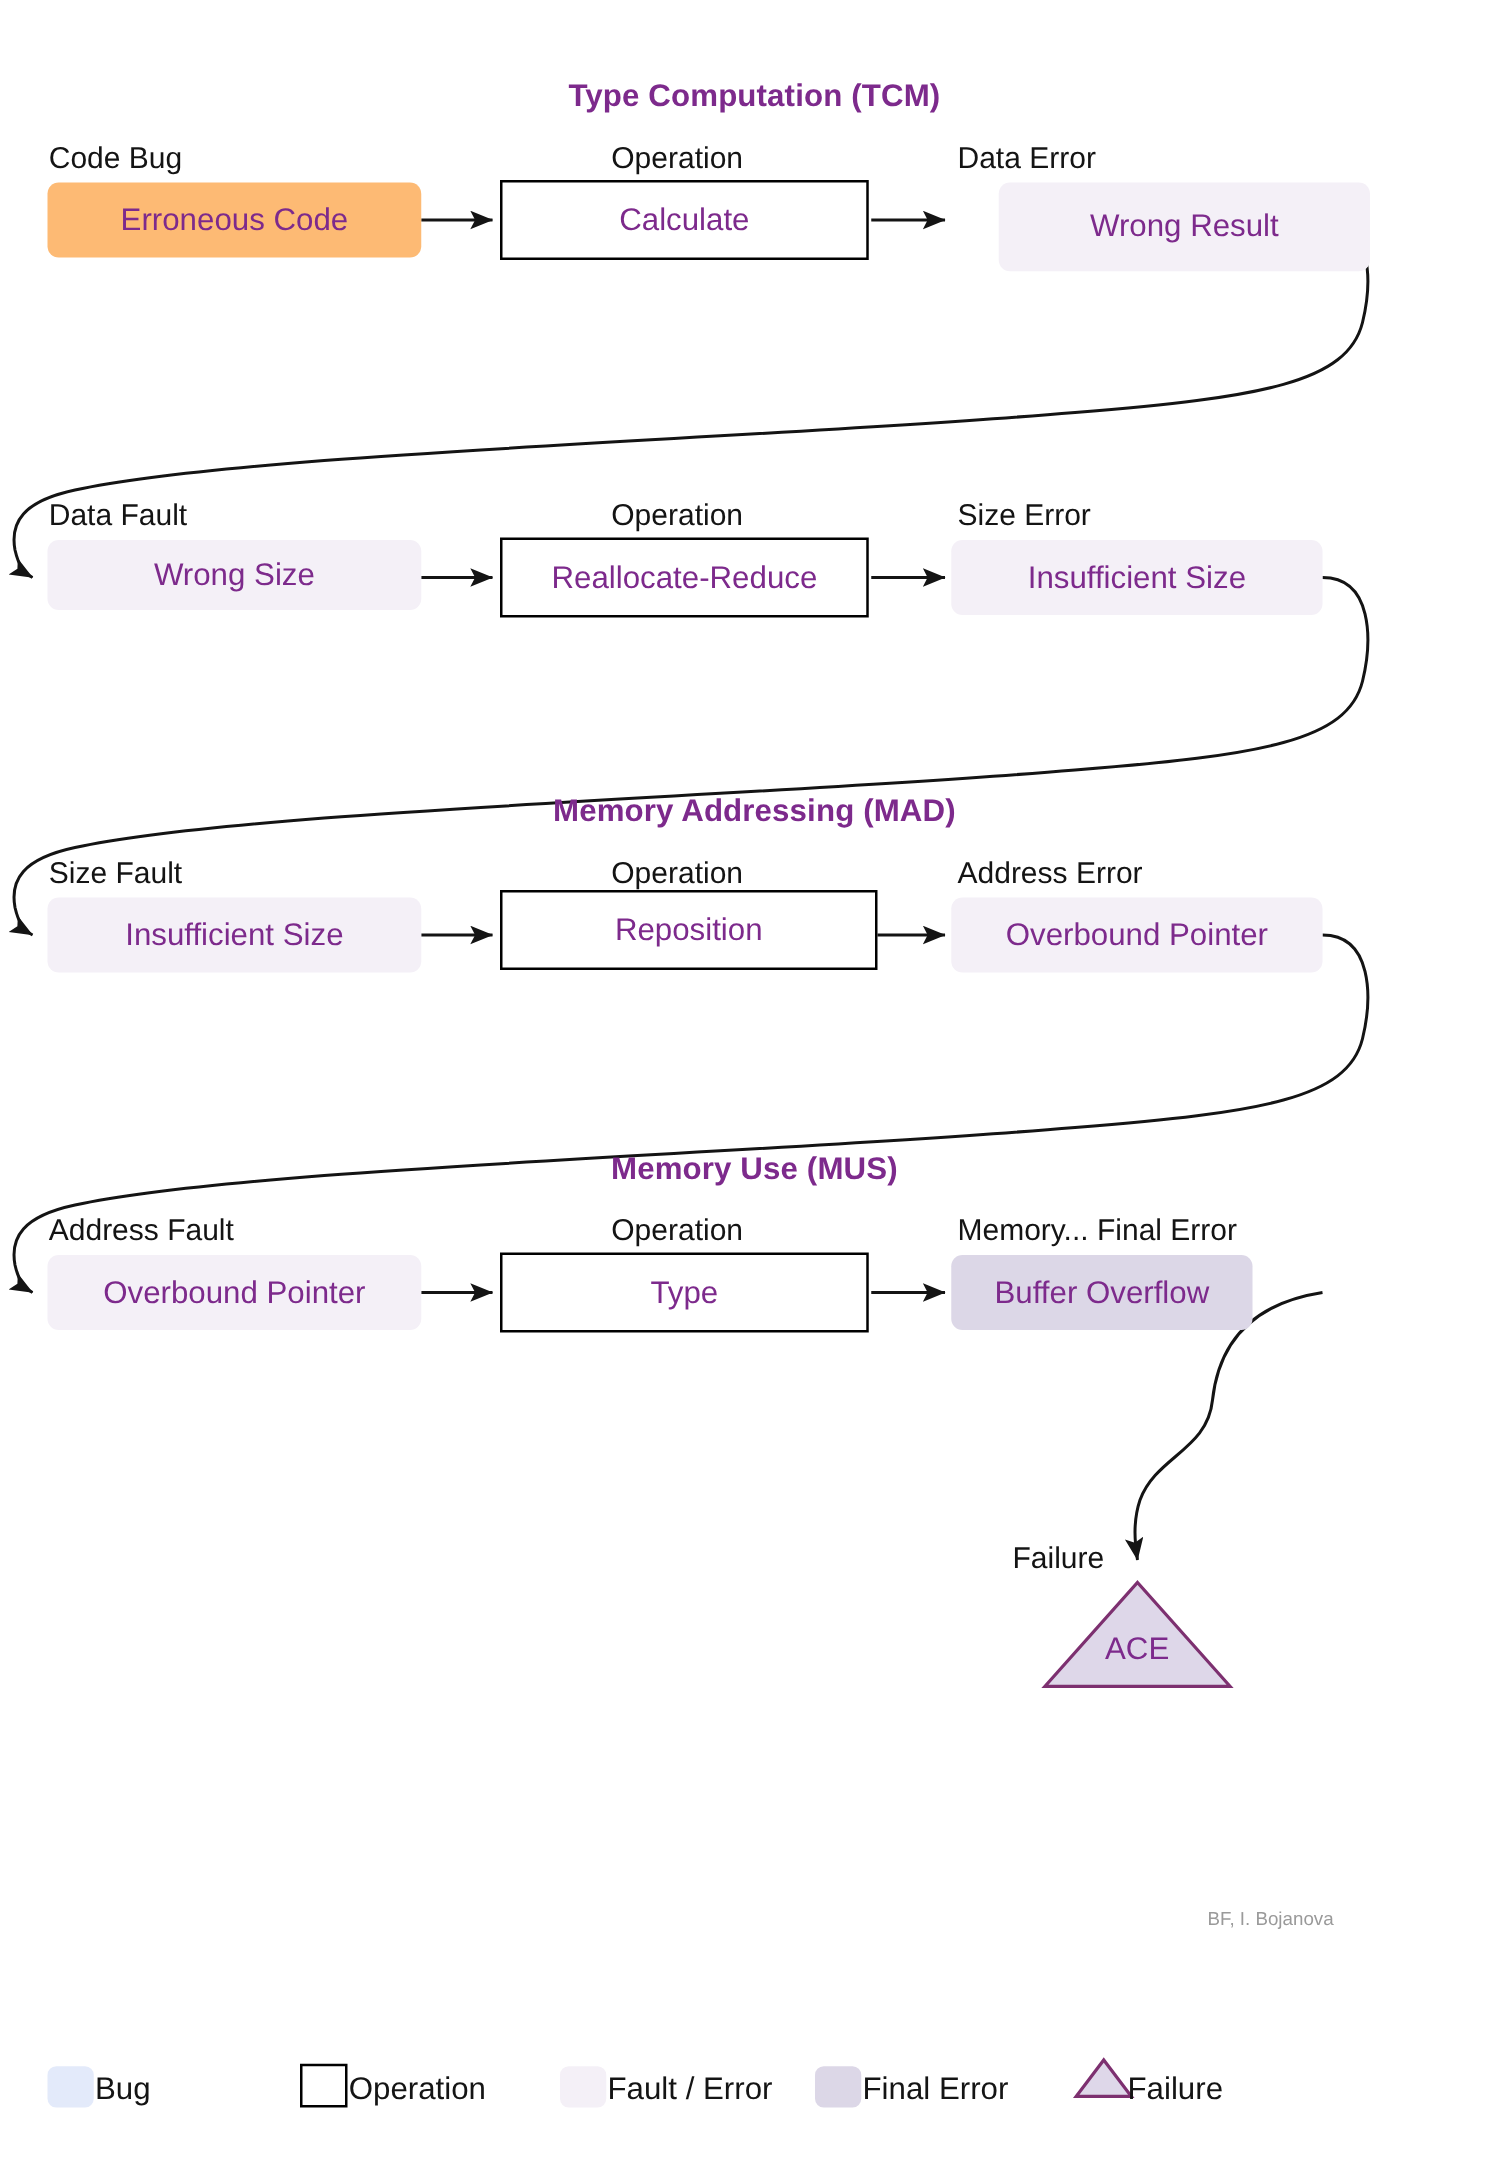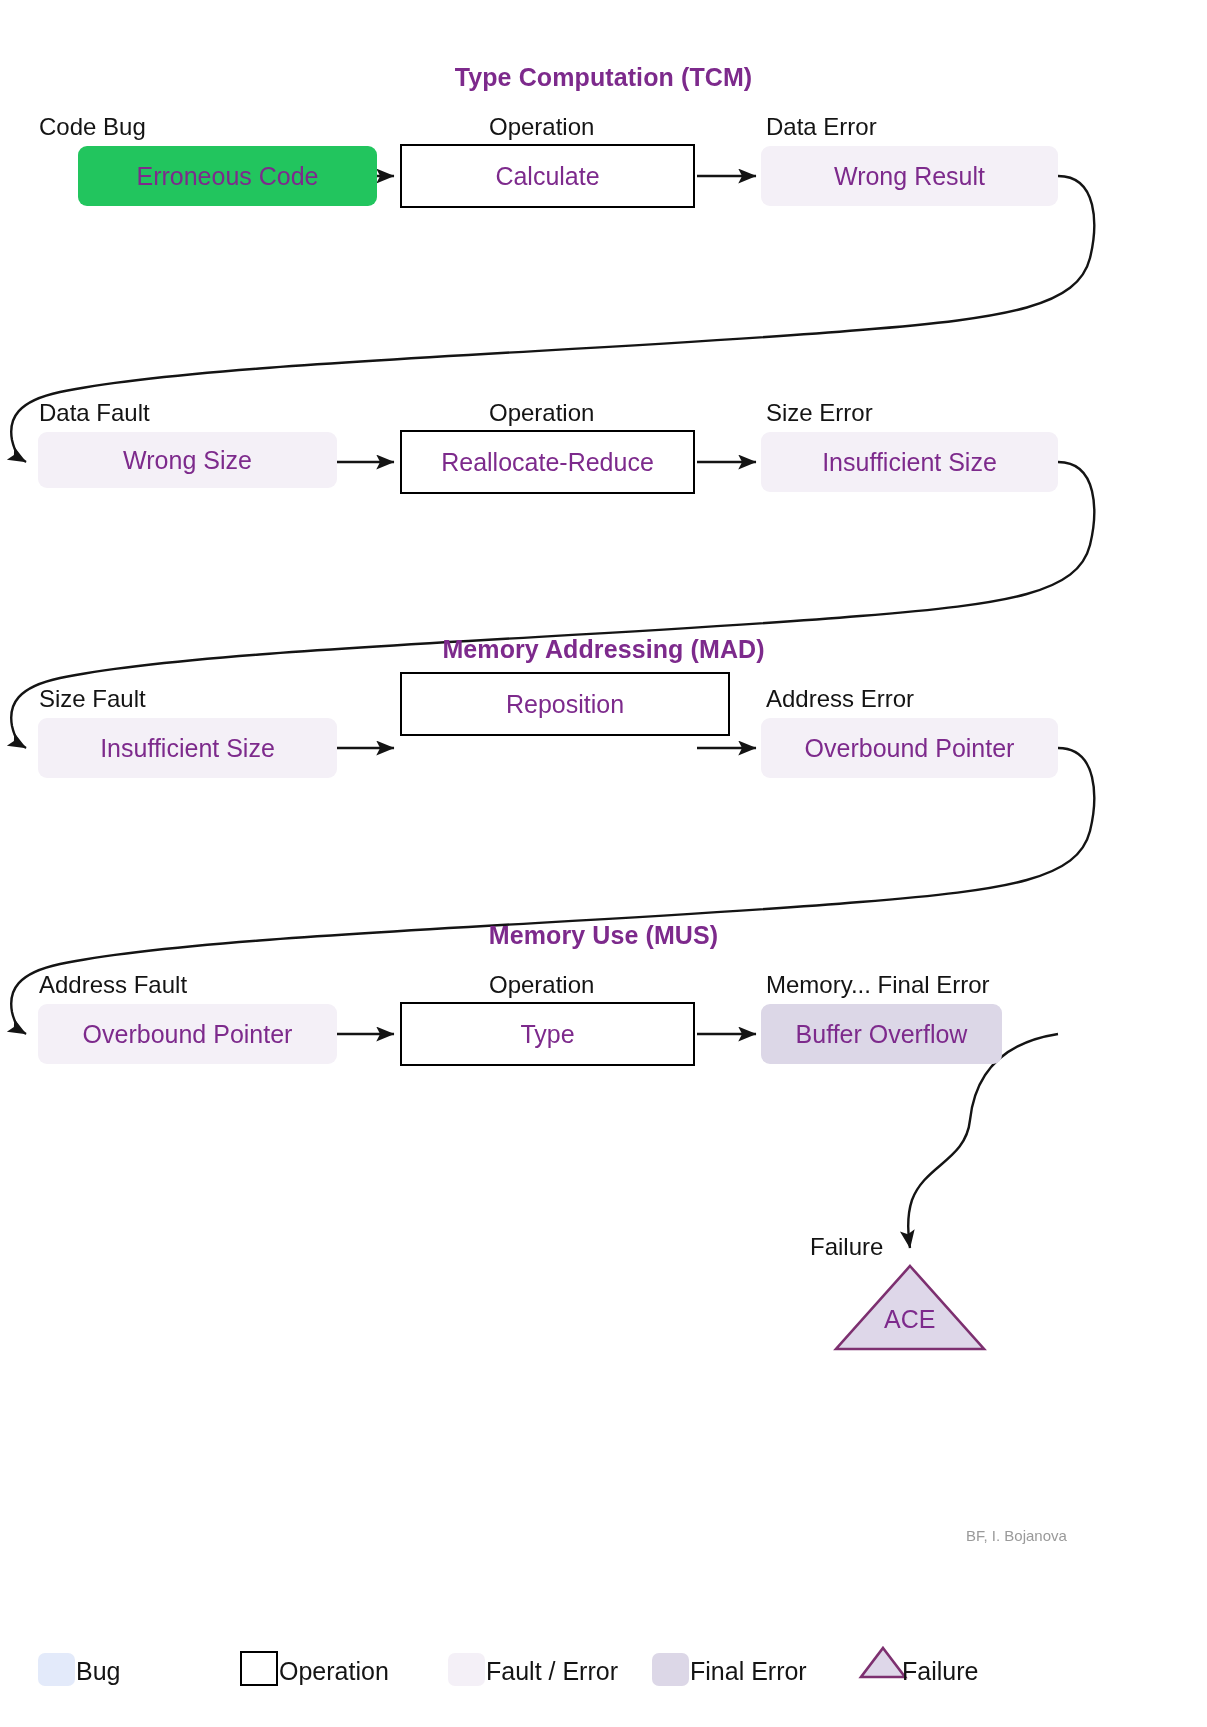--- a/index.html
+++ b/index.html
@@ -52,23 +52,22 @@
     position: absolute;
     display: flex;
     align-items: center;
     justify-content: center;
     color: #7D2A8C;
     font-size: 25px;
     box-sizing: border-box;
     white-space: nowrap;
   }
   .node.bug {
-    background: #22c55e;
+    background: #fdba74;
     border-radius: 9px;
-    margin-left: 40px;
   }
   .node.fault {
     background: #F4F0F7;
     border-radius: 9px;
   }
   .node.final {
     background: #DCD7E7;
     border-radius: 9px;
   }
   .node.op {
@@ -190,39 +189,39 @@
 
   <div class="section-title" style="top:63px">Type Computation (TCM)</div>
 
   <div class="caption" style="left:39px; top:113px">Code Bug</div>
   <div class="node bug" style="left:38px; top:146px; width:299px; height:60px">Erroneous Code</div>
 
   <div class="caption" style="left:489px; top:113px">Operation</div>
   <div class="node op" style="left:400px; top:144px; width:295px; height:64px">Calculate</div>
 
   <div class="caption" style="left:766px; top:113px">Data Error</div>
-  <div class="node fault" style="left:761px; top:146px; width:297px; height:60px">Wrong Result</div>
+  <div class="node fault" style="left:799px; top:146px; width:297px; height:71px">Wrong Result</div>
 
 
   <div class="caption" style="left:39px; top:399px">Data Fault</div>
   <div class="node fault" style="left:38px; top:432px; width:299px; height:56px">Wrong Size</div>
 
   <div class="caption" style="left:489px; top:399px">Operation</div>
   <div class="node op" style="left:400px; top:430px; width:295px; height:64px">Reallocate-Reduce</div>
 
   <div class="caption" style="left:766px; top:399px">Size Error</div>
   <div class="node fault" style="left:761px; top:432px; width:297px; height:60px">Insufficient Size</div>
 
   <div class="section-title" style="top:635px">Memory Addressing (MAD)</div>
 
   <div class="caption" style="left:39px; top:685px">Size Fault</div>
   <div class="node fault" style="left:38px; top:718px; width:299px; height:60px">Insufficient Size</div>
 
   <div class="caption" style="left:489px; top:685px">Operation</div>
-  <div class="node op" style="left:400px; top:672px; width:330px; height:64px">Reposition</div>
+  <div class="node op" style="left:400px; top:712px; width:302px; height:64px">Reposition</div>
 
   <div class="caption" style="left:766px; top:685px">Address Error</div>
   <div class="node fault" style="left:761px; top:718px; width:297px; height:60px">Overbound Pointer</div>
 
   <div class="section-title" style="top:921px">Memory Use (MUS)</div>
 
   <div class="caption" style="left:39px; top:971px">Address Fault</div>
   <div class="node fault" style="left:38px; top:1004px; width:299px; height:60px">Overbound Pointer</div>
 
   <div class="caption" style="left:489px; top:971px">Operation</div>

